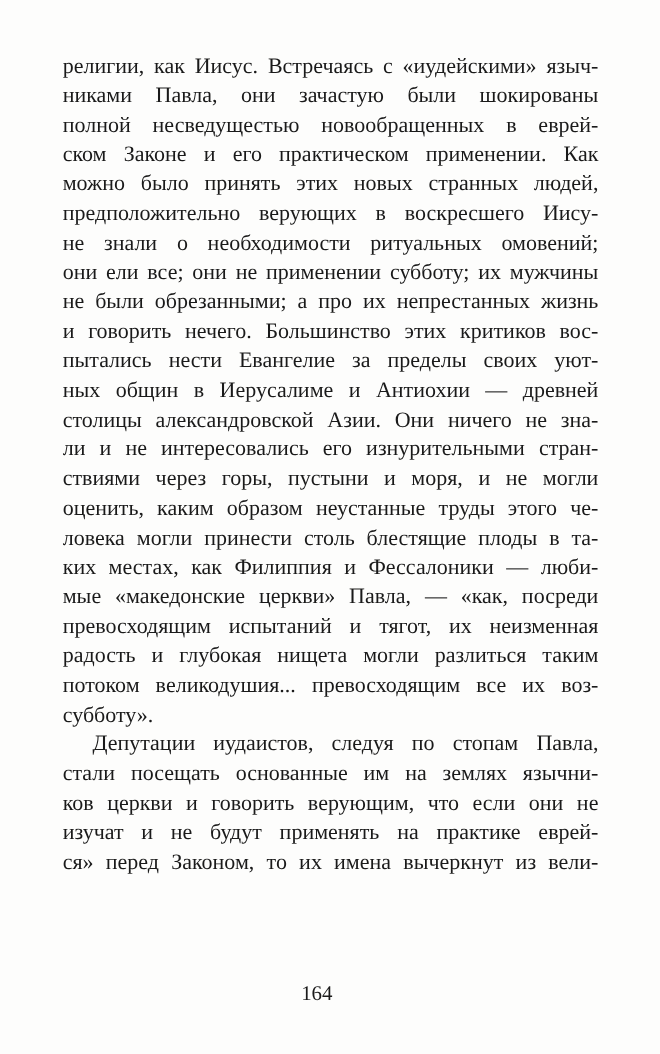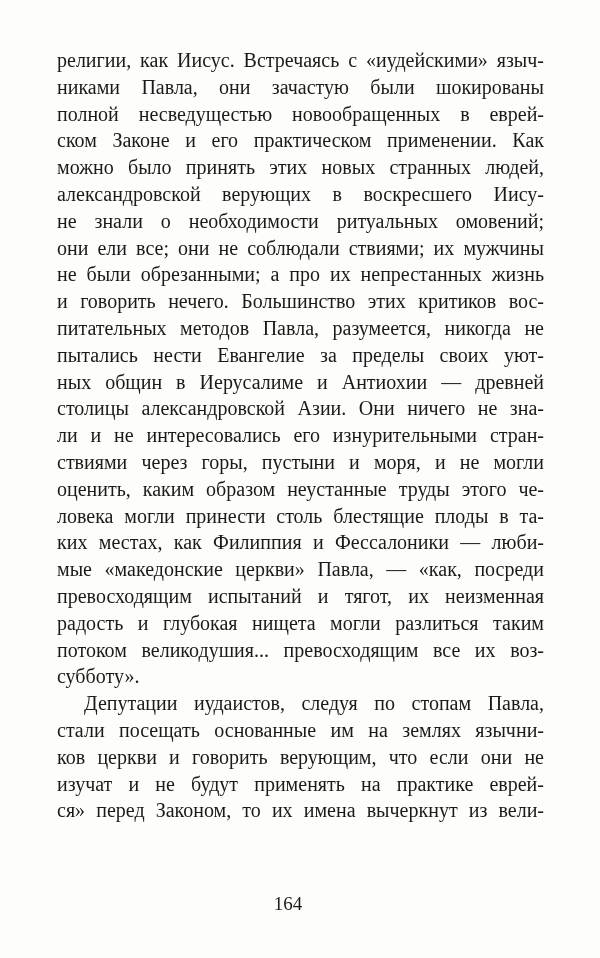--- a/index.html
+++ b/index.html
@@ -52,26 +52,25 @@
 </head>
 <body>
 
 <div class="page">
   <div class="text-block">
       <div class="line just">религии, как Иисус. Встречаясь с «иудейскими» языч-</div>
       <div class="line just">никами Павла, они зачастую были шокированы</div>
       <div class="line just">полной несведущестью новообращенных в еврей-</div>
       <div class="line just">ском Законе и его практическом применении. Как</div>
       <div class="line just">можно было принять этих новых странных людей,</div>
-      <div class="line just">александровской верующих в воскресшего Иису-</div>
+      <div class="line just">предположительно верующих в воскресшего Иису-</div>
       <div class="line just">не знали о необходимости ритуальных омовений;</div>
-      <div class="line just">они ели все; они не соблюдали ствиями; их мужчины</div>
+      <div class="line just">они ели все; они не применении субботу; их мужчины</div>
       <div class="line just">не были обрезанными; а про их непрестанных жизнь</div>
       <div class="line just">и говорить нечего. Большинство этих критиков вос-</div>
-      <div class="line just">питательных методов Павла, разумеется, никогда не</div>
       <div class="line just">пытались нести Евангелие за пределы своих уют-</div>
       <div class="line just">ных общин в Иерусалиме и Антиохии — древней</div>
       <div class="line just">столицы александровской Азии. Они ничего не зна-</div>
       <div class="line just">ли и не интересовались его изнурительными стран-</div>
       <div class="line just">ствиями через горы, пустыни и моря, и не могли</div>
       <div class="line just">оценить, каким образом неустанные труды этого че-</div>
       <div class="line just">ловека могли принести столь блестящие плоды в та-</div>
       <div class="line just">ких местах, как Филиппия и Фессалоники — люби-</div>
       <div class="line just">мые «македонские церкви» Павла, — «как, посреди</div>
       <div class="line just">превосходящим испытаний и тягот, их неизменная</div>

